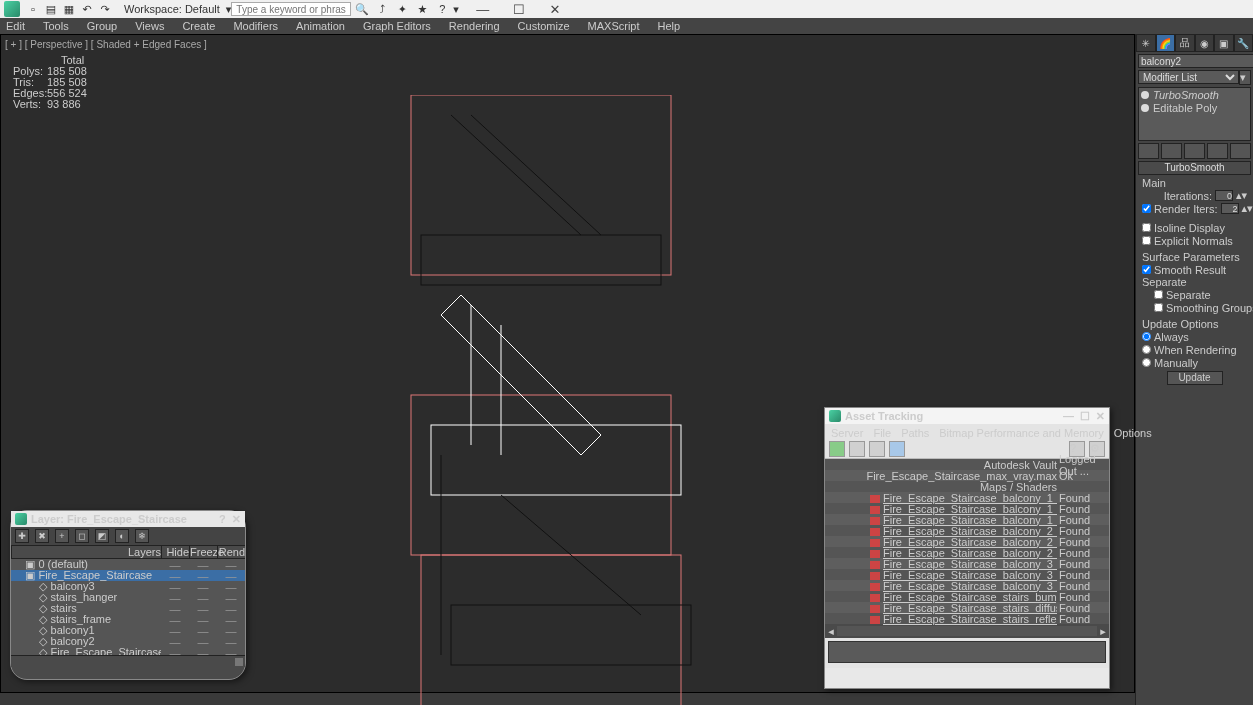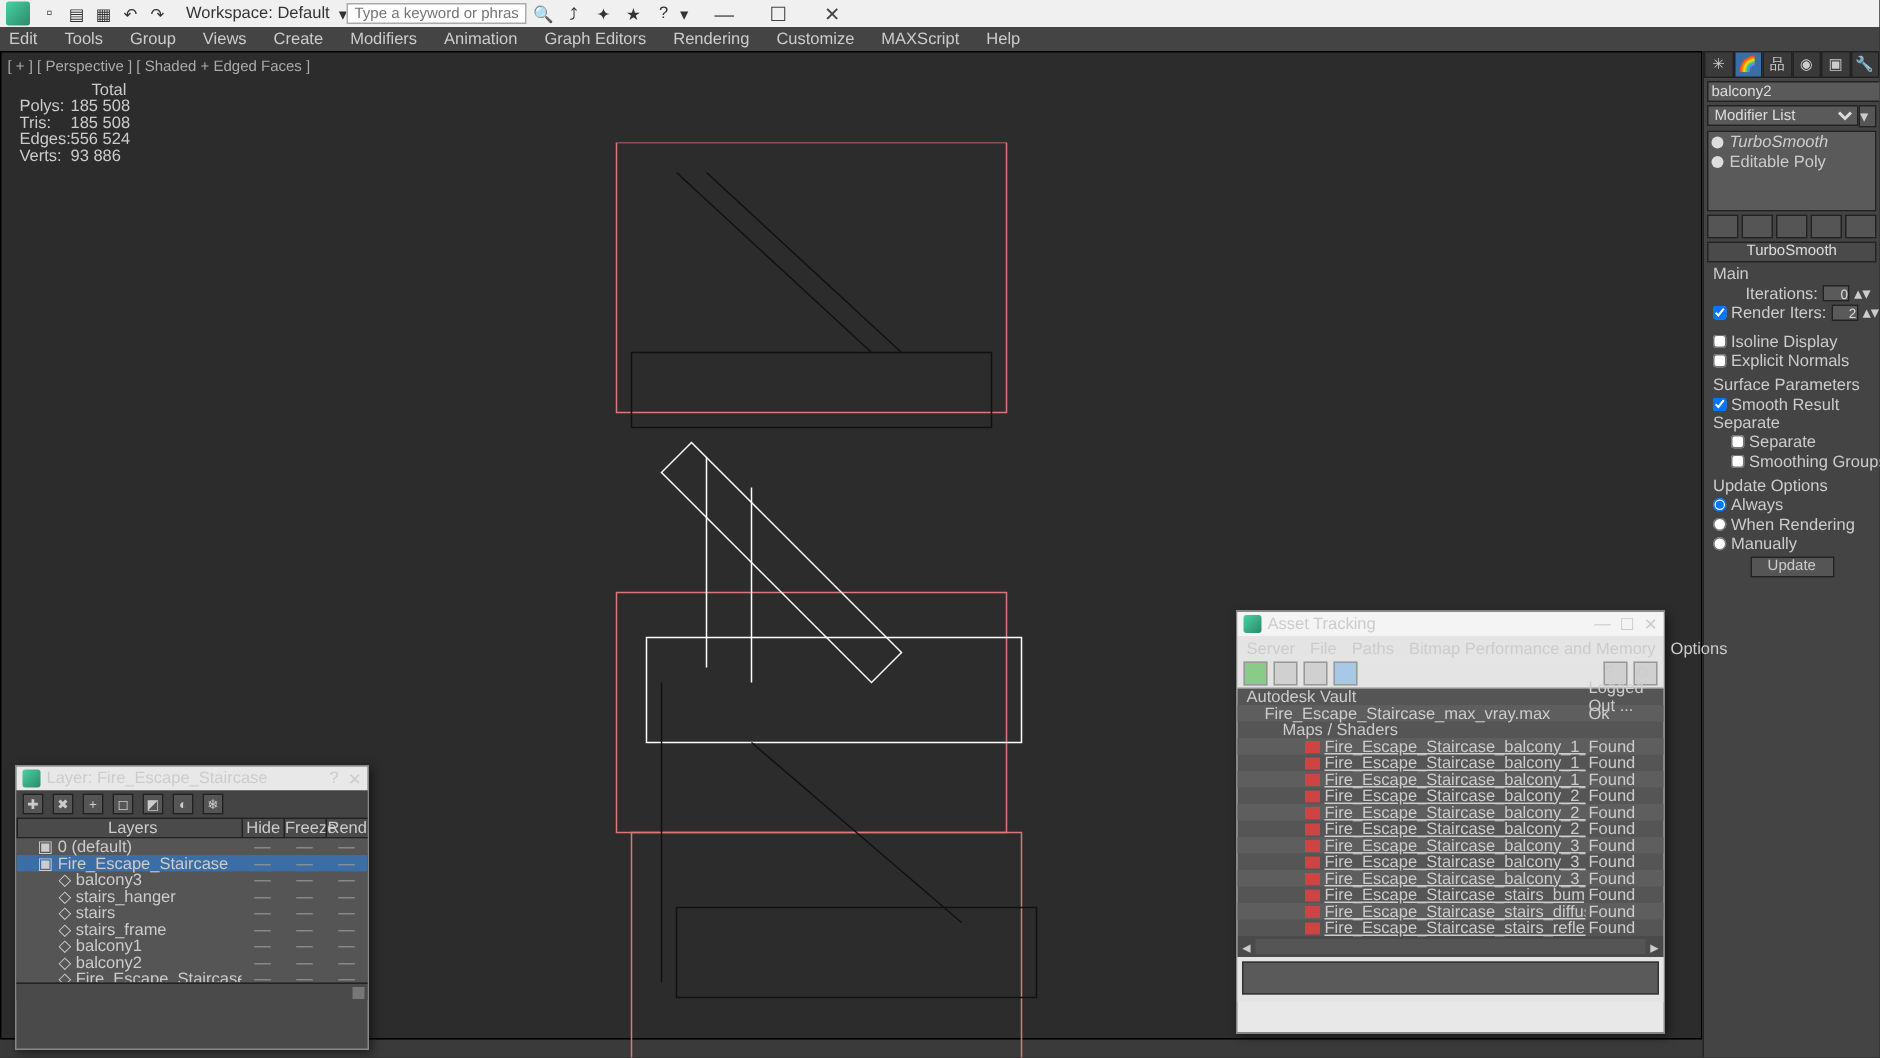--- a/index.html
+++ b/index.html
@@ -40,29 +40,29 @@
 .stackbtns div { flex: 1; height: 16px; background: #555; border: 1px solid #222; }
 .rollhead { background: #4a4a4a; border: 1px solid #222; text-align: center; height: 14px; font-size: 10px; color: #ddd; margin: 2px 2px 0 2px; }
 .rollbody { margin: 0 2px; padding: 2px 4px; font-size: 10px; color: #ccc; }
 .rollbody .line { display: flex; align-items: center; gap: 3px; height: 13px; white-space: nowrap; }
 .rollbody input[type=text] { width: 18px; height: 11px; background: #5a5a5a; border: 1px solid #222; color: #ddd; font-size: 9px; text-align: right; }
 .rollbody input[type=checkbox], .rollbody input[type=radio] { width: 9px; height: 9px; }
 .rollbody .updatebtn { margin: 2px auto; width: 56px; height: 14px; background: #555; border: 1px solid #222; text-align: center; font-size: 10px; }
 
 
 .dlg { position: absolute; background: #4a4a4a; border: 1px solid #888; box-shadow: 2px 2px 6px rgba(0,0,0,.5); }
-.dlg .dlg-title { height: 16px; background: #e8e8e8; color: #333; display: flex; align-items: center; padding: 0 4px; font-size: 10px; }
+.dlg .dlg-title { height: 16px; background: #e8e8e8; color: #333; display: flex; align-items: center; padding: 0 4px; font-size: 10px; font-weight: bold; }
 .dlg .dlg-title .icon { width: 12px; height: 12px; background: linear-gradient(135deg,#4ad1a3,#2a8a6a); border-radius: 2px; margin-right: 4px; }
 .dlg .dlg-title .ctrls { margin-left: auto; display: flex; gap: 6px; color: #666; }
-.layerdlg { left: 10px; top: 510px; width: 236px; height: 190px; }
+.layerdlg { left: 10px; top: 510px; width: 236px; height: 170px; border-radius: 17px; }
 .layertb { height: 18px; background: #444; display: flex; align-items: center; gap: 6px; padding: 0 4px; }
 .layertb div { width: 14px; height: 14px; background: #555; border: 1px solid #222; font-size: 9px; display: flex; align-items: center; justify-content: center; }
 .layerhdr { height: 14px; background: #4a4a4a; display: flex; font-size: 10px; border-top: 1px solid #222; border-bottom: 1px solid #222; }
 .layerhdr div:nth-child(1){ flex: 1; padding-left: 4px; }
-.layerhdr div { width: 28px; text-align: center; border-left: 1px solid #222; }
+.layerhdr div { width: 28px; text-align: right; border-left: 1px solid #222; }
 .layertree { background: #555; height: 96px; overflow: hidden; font-size: 10px; }
 .layertree .node { display: flex; align-items: center; height: 11px; padding-left: 4px; }
 .layertree .node.sel { background: #3b6ea5; color: #fff; }
 .layertree .node .nm { flex: 1; white-space: nowrap; overflow: hidden; }
 .layertree .node .cols { display: flex; }
 .layertree .node .cols span { width: 28px; text-align: center; color: #999; }
 .layerscroll { height: 12px; background: #4a4a4a; border-top: 1px solid #222; position: relative; }
 .layerscroll::after { content: ""; position: absolute; right: 2px; top: 2px; width: 8px; height: 8px; background: #777; }
 
 
@@ -72,21 +72,21 @@
 .assettb { height: 20px; display: flex; align-items: center; gap: 4px; padding: 0 4px; background: #e4e4e4; border-bottom: 1px solid #bbb; }
 .assettb div { width: 16px; height: 16px; background: #d0d0d0; border: 1px solid #999; }
 .assettb div.active { background: #a8c8e8; }
 .assettb .sp { margin-left: auto; }
 .assethead { height: 14px; display: flex; background: #4a4a4a; color: #ddd; font-size: 10px; }
 .assethead div:first-child { flex: 1; padding-left: 4px; }
 .assethead div:last-child { width: 52px; padding-left: 4px; border-left: 1px solid #222; }
 .assetbody { background: #555; font-size: 10px; }
 .assetbody .arow { display: flex; height: 11px; align-items: center; color: #ddd; }
 .assetbody .arow.alt { background: #5e5e5e; }
-.assetbody .arow .nm { flex: 1; white-space: nowrap; overflow: hidden; text-decoration: underline; }
+.assetbody .arow .nm { flex: 1; white-space: nowrap; overflow: hidden; text-decoration: underline; text-align: right; }
 .assetbody .arow .st { width: 52px; padding-left: 2px; }
 .assetbody .arow.hdr .nm { text-decoration: none; }
 .assetbody .fi { display: inline-block; width: 10px; height: 8px; background: #c44; margin: 0 3px; vertical-align: middle; }
 .assetscroll { height: 14px; background: #4a4a4a; display: flex; align-items: center; }
 .assetscroll .tr { width: 12px; text-align: center; color: #ccc; }
 .assetscroll .track { flex: 1; height: 10px; background: #555; }
 .assetstatus { height: 30px; background: #e4e4e4; padding: 3px; }
 .assetstatus div { height: 22px; background: #5a5a5a; border: 1px solid #333; }
 
 

